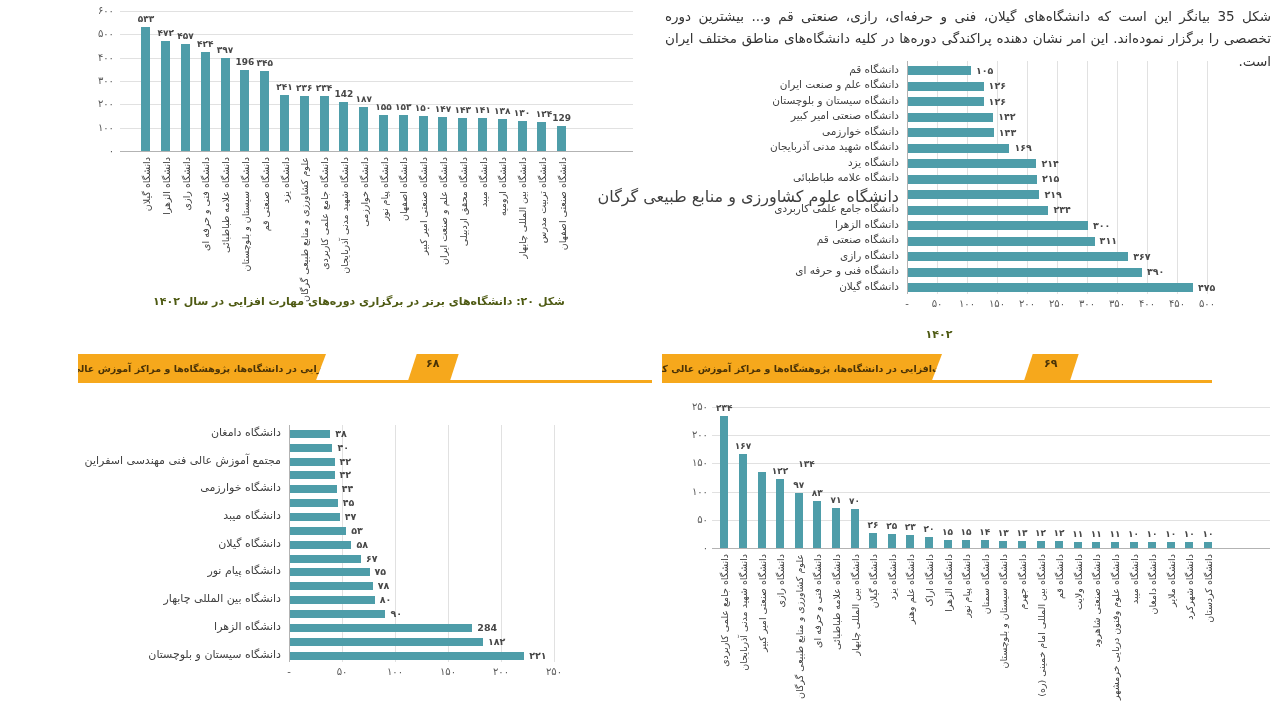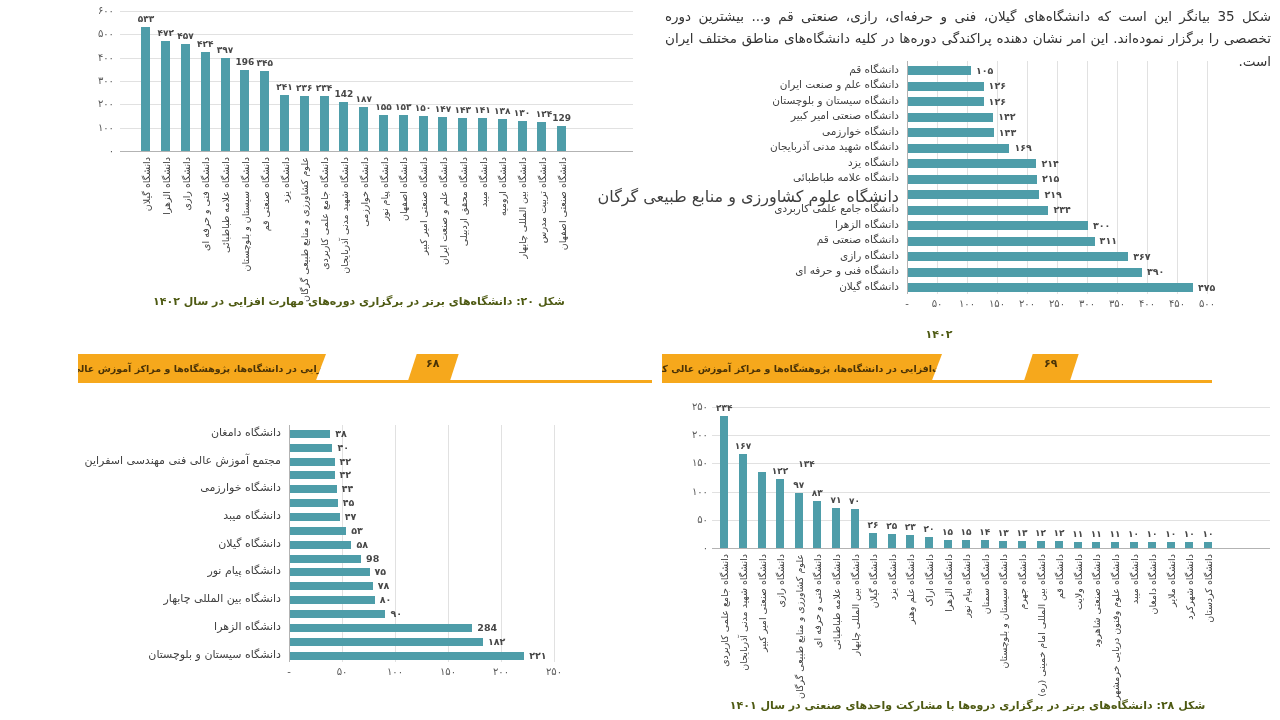--- a/index.html
+++ b/index.html
@@ -247,21 +247,21 @@
       <div class="bar" style="left: 290px; top: 513.025px; width: 49.82px; height: 8px;"></div>
       <div class="hval" style="left: 344.82px; top: 511.025px;">۴۷</div>
       <div class="hcat" style="left: 84px; top: 509.025px; width: 197px; font-size: 11px;">دانشگاه میبد</div>
       <div class="bar" style="left: 290px; top: 526.875px; width: 56.18px; height: 8px;"></div>
       <div class="hval" style="left: 351.18px; top: 524.875px;">۵۳</div>
       <div class="hcat" style="left: 84px; top: 522.875px; width: 197px; font-size: 11px;"></div>
       <div class="bar" style="left: 290px; top: 540.725px; width: 61.48px; height: 8px;"></div>
       <div class="hval" style="left: 356.48px; top: 538.725px;">۵۸</div>
       <div class="hcat" style="left: 84px; top: 536.725px; width: 197px; font-size: 11px;">دانشگاه گیلان</div>
       <div class="bar" style="left: 290px; top: 554.575px; width: 71.02px; height: 8px;"></div>
-      <div class="hval" style="left: 366.02px; top: 552.575px;">98</div>
+      <div class="hval" style="left: 366.02px; top: 552.575px;">۶۷</div>
       <div class="hcat" style="left: 84px; top: 550.575px; width: 197px; font-size: 11px;"></div>
       <div class="bar" style="left: 290px; top: 568.425px; width: 79.5px; height: 8px;"></div>
       <div class="hval" style="left: 374.5px; top: 566.425px;">۷۵</div>
       <div class="hcat" style="left: 84px; top: 564.425px; width: 197px; font-size: 11px;">دانشگاه پیام نور</div>
       <div class="bar" style="left: 290px; top: 582.275px; width: 82.68px; height: 8px;"></div>
       <div class="hval" style="left: 377.68px; top: 580.275px;">۷۸</div>
       <div class="hcat" style="left: 84px; top: 578.275px; width: 197px; font-size: 11px;"></div>
       <div class="bar" style="left: 290px; top: 596.125px; width: 84.8px; height: 8px;"></div>
       <div class="hval" style="left: 379.8px; top: 594.125px;">۸۰</div>
       <div class="hcat" style="left: 84px; top: 592.125px; width: 197px; font-size: 11px;">دانشگاه بین المللی چابهار</div>
@@ -367,15 +367,14 @@
       <div class="bar" style="left: 1166.7px; top: 542.36px; width: 8px; height: 5.64px;"></div>
       <div class="vval" style="left: 1156.7px; top: 529.36px; width: 28px;">۱۰</div>
       <div class="vcat" style="left: 1165.7px; top: 554px;">دانشگاه ملایر</div>
       <div class="bar" style="left: 1185.3px; top: 542.36px; width: 8px; height: 5.64px;"></div>
       <div class="vval" style="left: 1175.3px; top: 529.36px; width: 28px;">۱۰</div>
       <div class="vcat" style="left: 1184.3px; top: 554px;">دانشگاه شهرکرد</div>
       <div class="bar" style="left: 1203.9px; top: 542.36px; width: 8px; height: 5.64px;"></div>
       <div class="vval" style="left: 1193.9px; top: 529.36px; width: 28px;">۱۰</div>
       <div class="vcat" style="left: 1202.9px; top: 554px;">دانشگاه کردستان</div>
     </div>
-  <div class="caption" style="left:665px;top:699px;width:605px;">شکل ۲۸: دانشگاه‌های برتر در برگزاری دروه‌ها با مشارکت واحدهای صنعتی در سال ۱۴۰۱</div>
 
 </div>
 
 </body></html>

